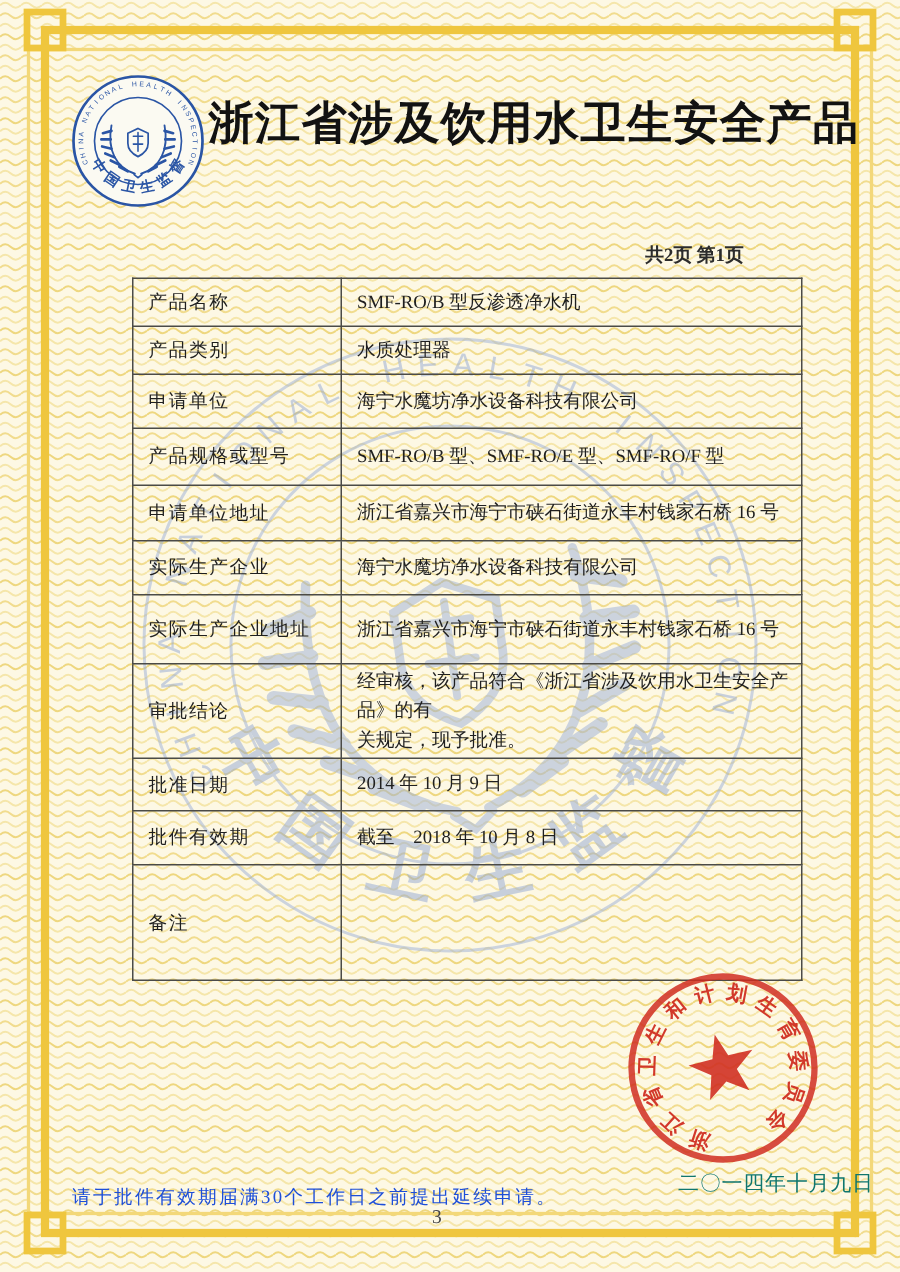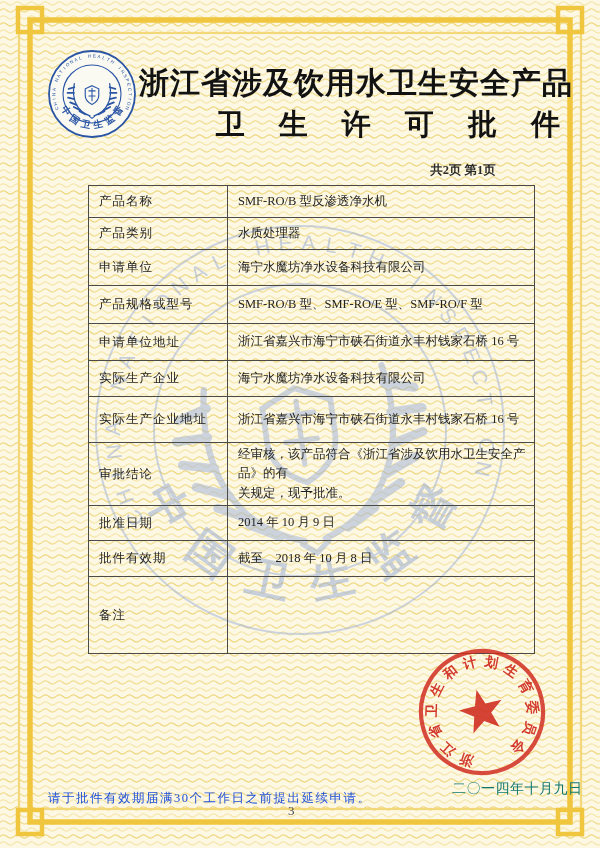--- a/index.html
+++ b/index.html
@@ -177,21 +177,20 @@
           <text x="45" y="79" text-anchor="middle" transform="rotate(-11.400000000000006 45 45)">生</text>
           <text x="45" y="79" text-anchor="middle" transform="rotate(-34.19999999999999 45 45)">监</text>
           <text x="45" y="79" text-anchor="middle" transform="rotate(-57 45 45)">督</text>
         </g>
       <use href="#emblem-core" xlink:href="#emblem-core" x="19" y="19" width="52" height="52"></use>
     </g>
   </svg>
 
   <div class="abs title-wrap content">
     <div class="title-line1">浙江省涉及饮用水卫生安全产品</div>
-    <div class="title-line2">卫 生 许 可 批 件</div>
   </div>
 
   <div class="abs page-indicator">共2页 第1页</div>
 
   <table class="cert">
     <tbody>
       <tr style="height:32px">
           <td class="lbl">产品名称</td>
           <td class="val">SMF-RO/B 型反渗透净水机</td>
         </tr>

